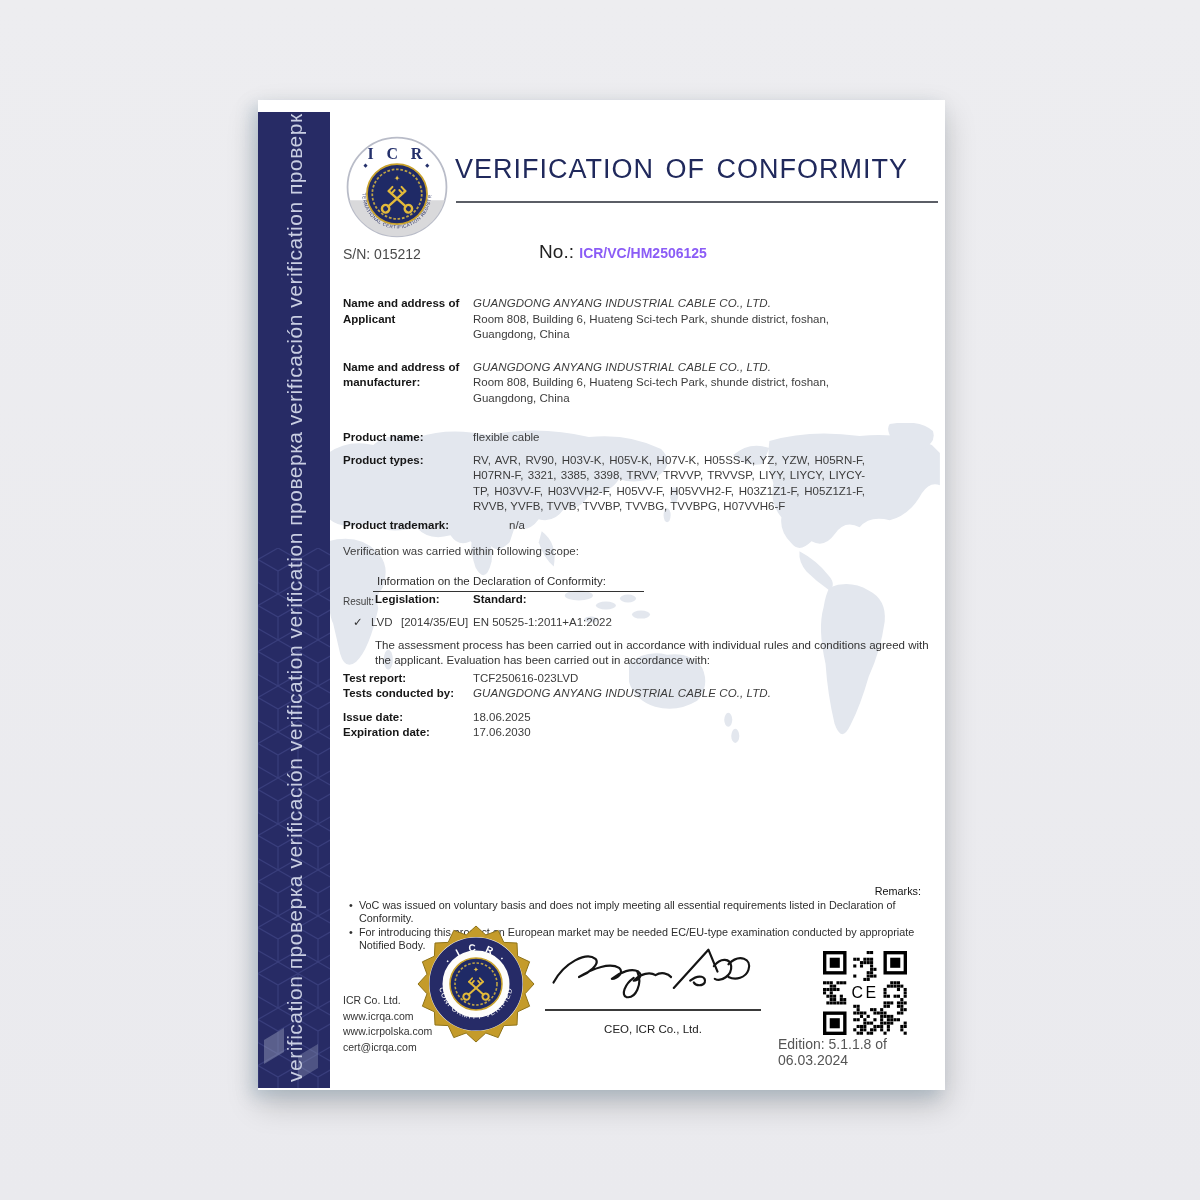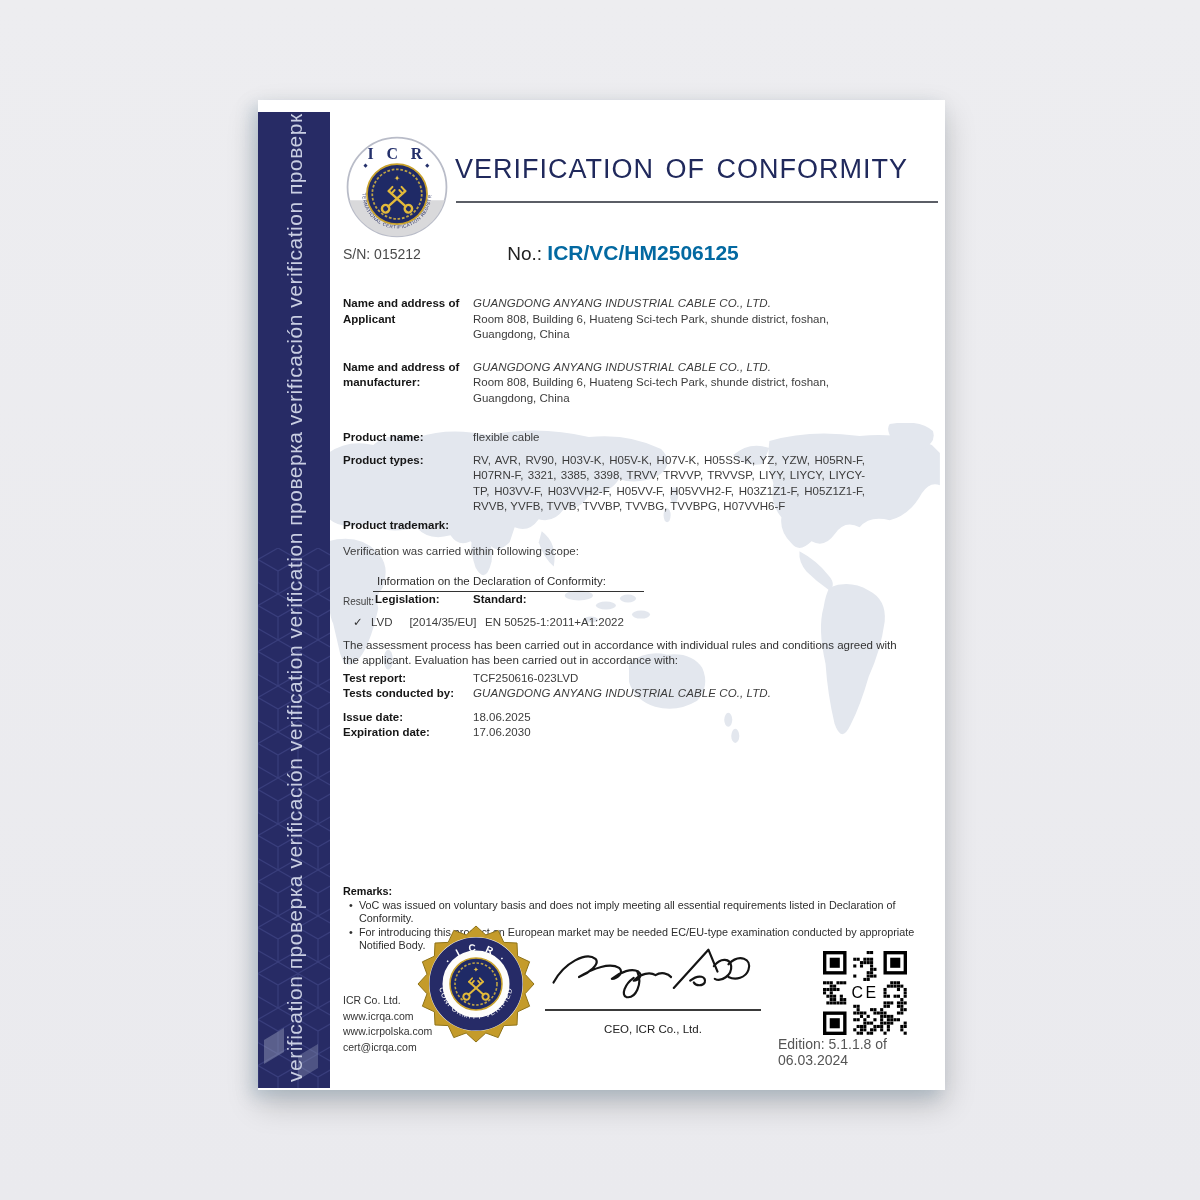--- a/index.html
+++ b/index.html
@@ -34,21 +34,21 @@
   .logo{position:absolute;left:86px;top:34px;width:106px;height:106px;}
   .title{
     position:absolute;left:197px;top:44px;width:492px;
     font-variant:small-caps;text-transform:lowercase;
     font-size:38px;color:#20295c;letter-spacing:1px;font-weight:400;
     white-space:nowrap;
   }
   .title-rule{position:absolute;left:198px;top:101px;width:482px;height:2px;background:#5b5e66;}
   .serial{position:absolute;left:85px;top:146px;font-size:14px;color:#4a4a4a;}
   .certno{position:absolute;left:85px;top:141px;width:560px;text-align:center;font-size:19px;color:#222;}
-  .certno b{font-size:21px;color:#0369a1;}
+  .certno b{font-size:14px;color:#8b5cf6;}
   
   .map{position:absolute;left:70px;top:323px;pointer-events:none;}
   
   .main{position:absolute;left:85px;top:196px;width:575px;font-size:11.5px;line-height:15.5px;}
   .row{display:flex;}
   .lbl{width:130px;font-weight:bold;color:#161616;flex:none;}
   .val{width:392px;color:#3c3c3c;}
   .val.just{text-align:justify;}
   .caps{letter-spacing:.1px;font-style:italic;}
   .mb17{margin-bottom:17px;}.mb16{margin-bottom:24px;}.mb14{margin-bottom:14px;}
@@ -57,26 +57,26 @@
   .scope{color:#3c3c3c;}
   .doc-heading{margin-left:30px;display:inline-block;border-bottom:1.6px solid #333;
     padding:0 38px 2px 4px;color:#2e2e2e;}
   .thead{display:flex;}
   .thead .res{width:32px;font-size:10px;color:#444;padding-top:1.5px;flex:none;}
   .thead .leg{width:98px;font-weight:bold;color:#161616;flex:none;}
   .thead .std{font-weight:bold;color:#161616;}
   .trow{display:flex;}
   .trow .chk{width:18px;margin-left:10px;color:#333;flex:none;}
   .trow .lvd{width:30px;color:#3c3c3c;flex:none;}
-  .trow .dir{width:84px;color:#3c3c3c;flex:none;text-align:center;}
+  .trow .dir{width:72px;color:#3c3c3c;flex:none;}
   .trow .std{color:#3c3c3c;}
-  .para{width:568px;color:#333;}
+  .para{width:568px;color:#333;margin-left:32px;}
   
   .remarks{position:absolute;left:85px;top:785px;width:578px;font-size:10.8px;line-height:13.5px;color:#2e2e2e;}
-  .remarks .rlbl{font-weight:bold;color:#111;}
+  .remarks .rlbl{font-weight:normal;color:#111;text-align:right;}
   .bullet{display:flex;}
   .bullet .dot{width:16px;text-align:center;flex:none;}
   
   .contact{position:absolute;left:85px;top:893px;font-size:10.5px;line-height:15.5px;color:#333;}
   .seal{position:absolute;left:158px;top:824px;width:120px;height:120px;}
   .sig-block{position:absolute;left:272px;top:826px;width:246px;}
   .sig-svg{position:absolute;left:6px;top:0;}
   .sig-line{position:absolute;left:15px;top:83px;width:216px;height:1.5px;background:#3a3a3a;}
   .sig-title{position:absolute;left:15px;top:97px;width:216px;text-align:center;font-size:11.5px;color:#222;}
   .qr{position:absolute;left:565px;top:851px;width:84px;height:84px;}
@@ -200,20 +200,21 @@
       <div class="val">flexible cable</div>
     </div>
 
     <div class="row mb3">
       <div class="lbl">Product types:</div>
       <div class="val just">RV, AVR, RV90, H03V-K, H05V-K, H07V-K, H05SS-K, YZ, YZW, H05RN-F, H07RN-F, 3321, 3385, 3398, TRVV, TRVVP, TRVVSP, LIYY, LIYCY, LIYCY-TP, H03VV-F, H03VVH2-F, H05VV-F, H05VVH2-F, H03Z1Z1-F, H05Z1Z1-F, RVVB, YVFB, TVVB, TVVBP, TVVBG, TVVBPG, H07VVH6-F</div>
     </div>
 
     <div class="row mb11">
       <div class="lbl">Product trademark:</div>
+      <div class="val">n/a</div>
     </div>
 
     <div class="scope mb14">Verification was carried within following scope:</div>
 
     <div>
       <span class="doc-heading">Information on the Declaration of Conformity:</span>
     </div>
 
     <div class="thead mb6">
       <div class="res">Result:</div>

